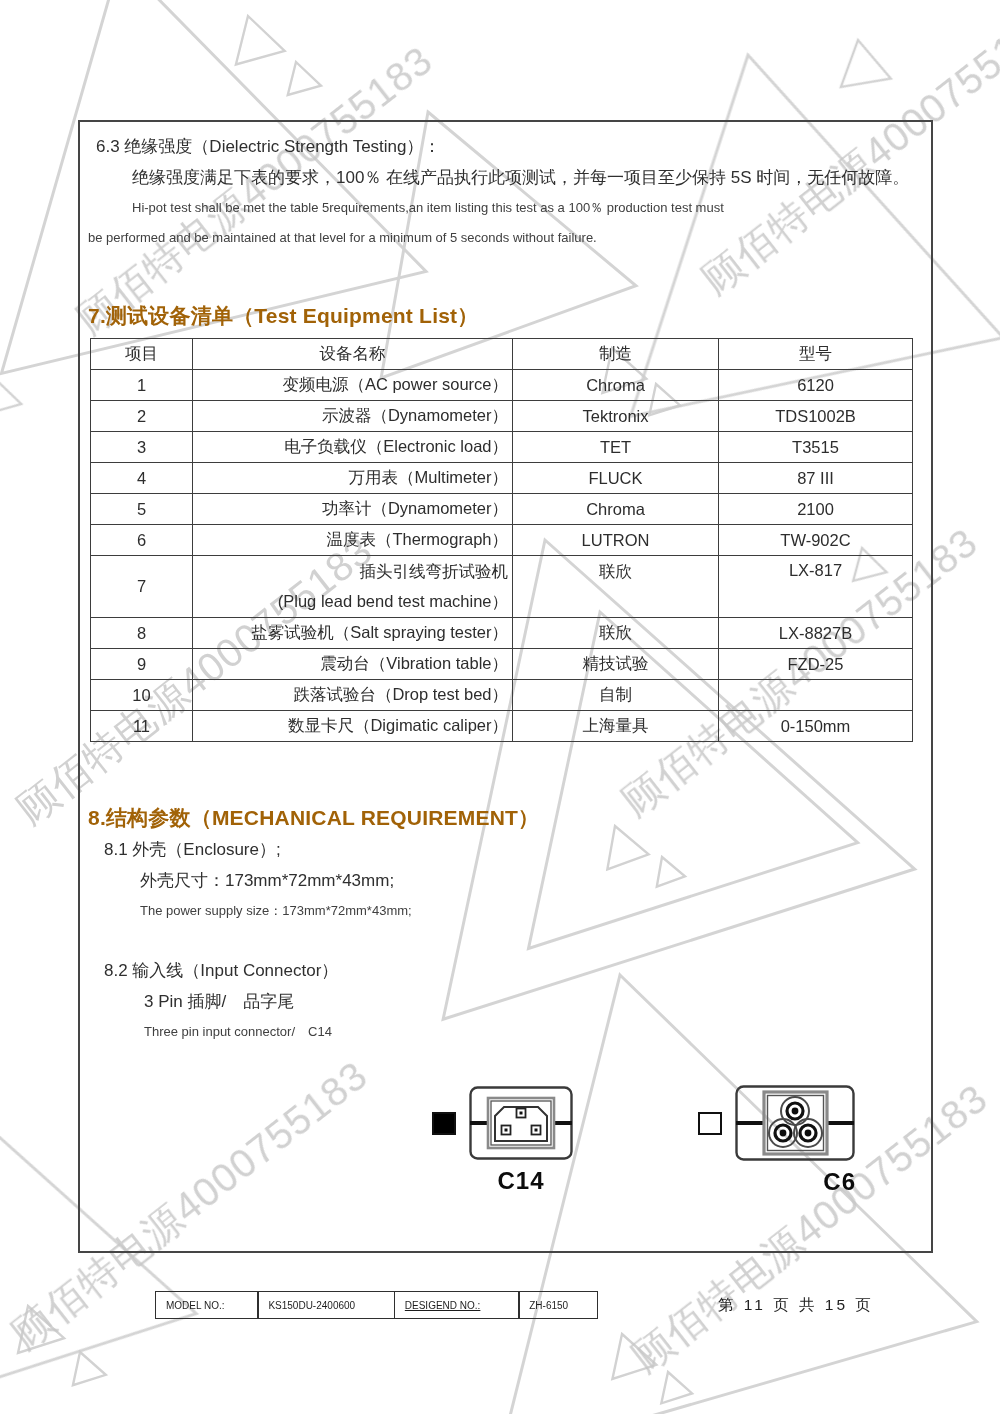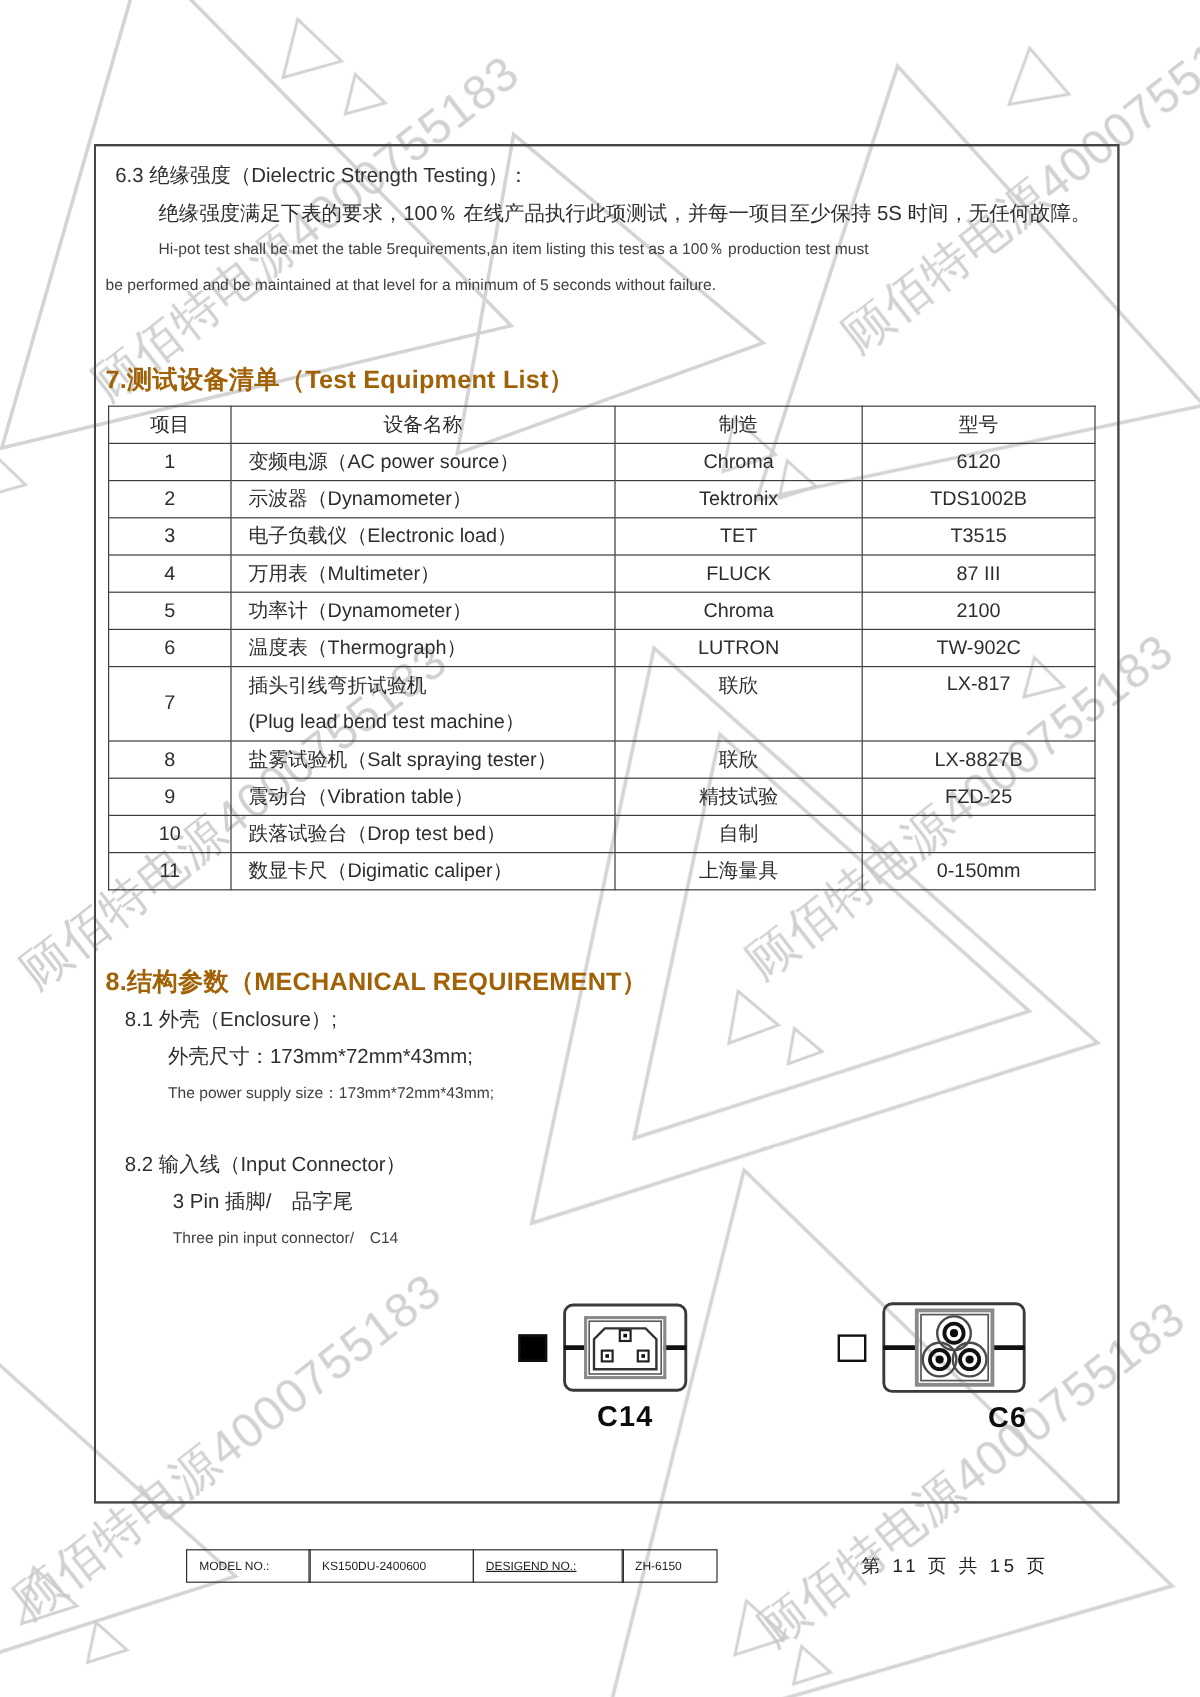--- a/index.html
+++ b/index.html
@@ -39,21 +39,21 @@
     border-collapse: collapse; table-layout: fixed;
     font-size:16.5px; color:#2d2d2d; background:transparent;
   }
   table.equip td, table.equip th {
     border: 1.5px solid #3d3d3d; font-weight:normal;
     text-align:center; vertical-align:middle; padding:2px 4px;
     overflow:hidden; white-space:nowrap;
   }
   table.equip tr { height:31px; }
   table.equip tr.dbl { height:62px; }
-  table.equip td.dev { text-align:left; padding-left:14px; }
+  table.equip td.dev { text-align:right; padding-left:14px; }
   table.equip tr.dbl td.top { vertical-align:top; padding-top:5px; }
   table.equip td.dev .l2 { margin-top:8px; }
   col.c-item {width:102px;} col.c-dev {width:320px;} col.c-mfg {width:206px;} col.c-mod {width:194px;}
   
   .conn { position:absolute; }
   .conn-row { display:flex; align-items:center; }
   .checkbox {
     width:24px; height:23px; border:2.5px solid #101010; background:#fff;
     flex:0 0 auto; margin-right:12px;
   }

